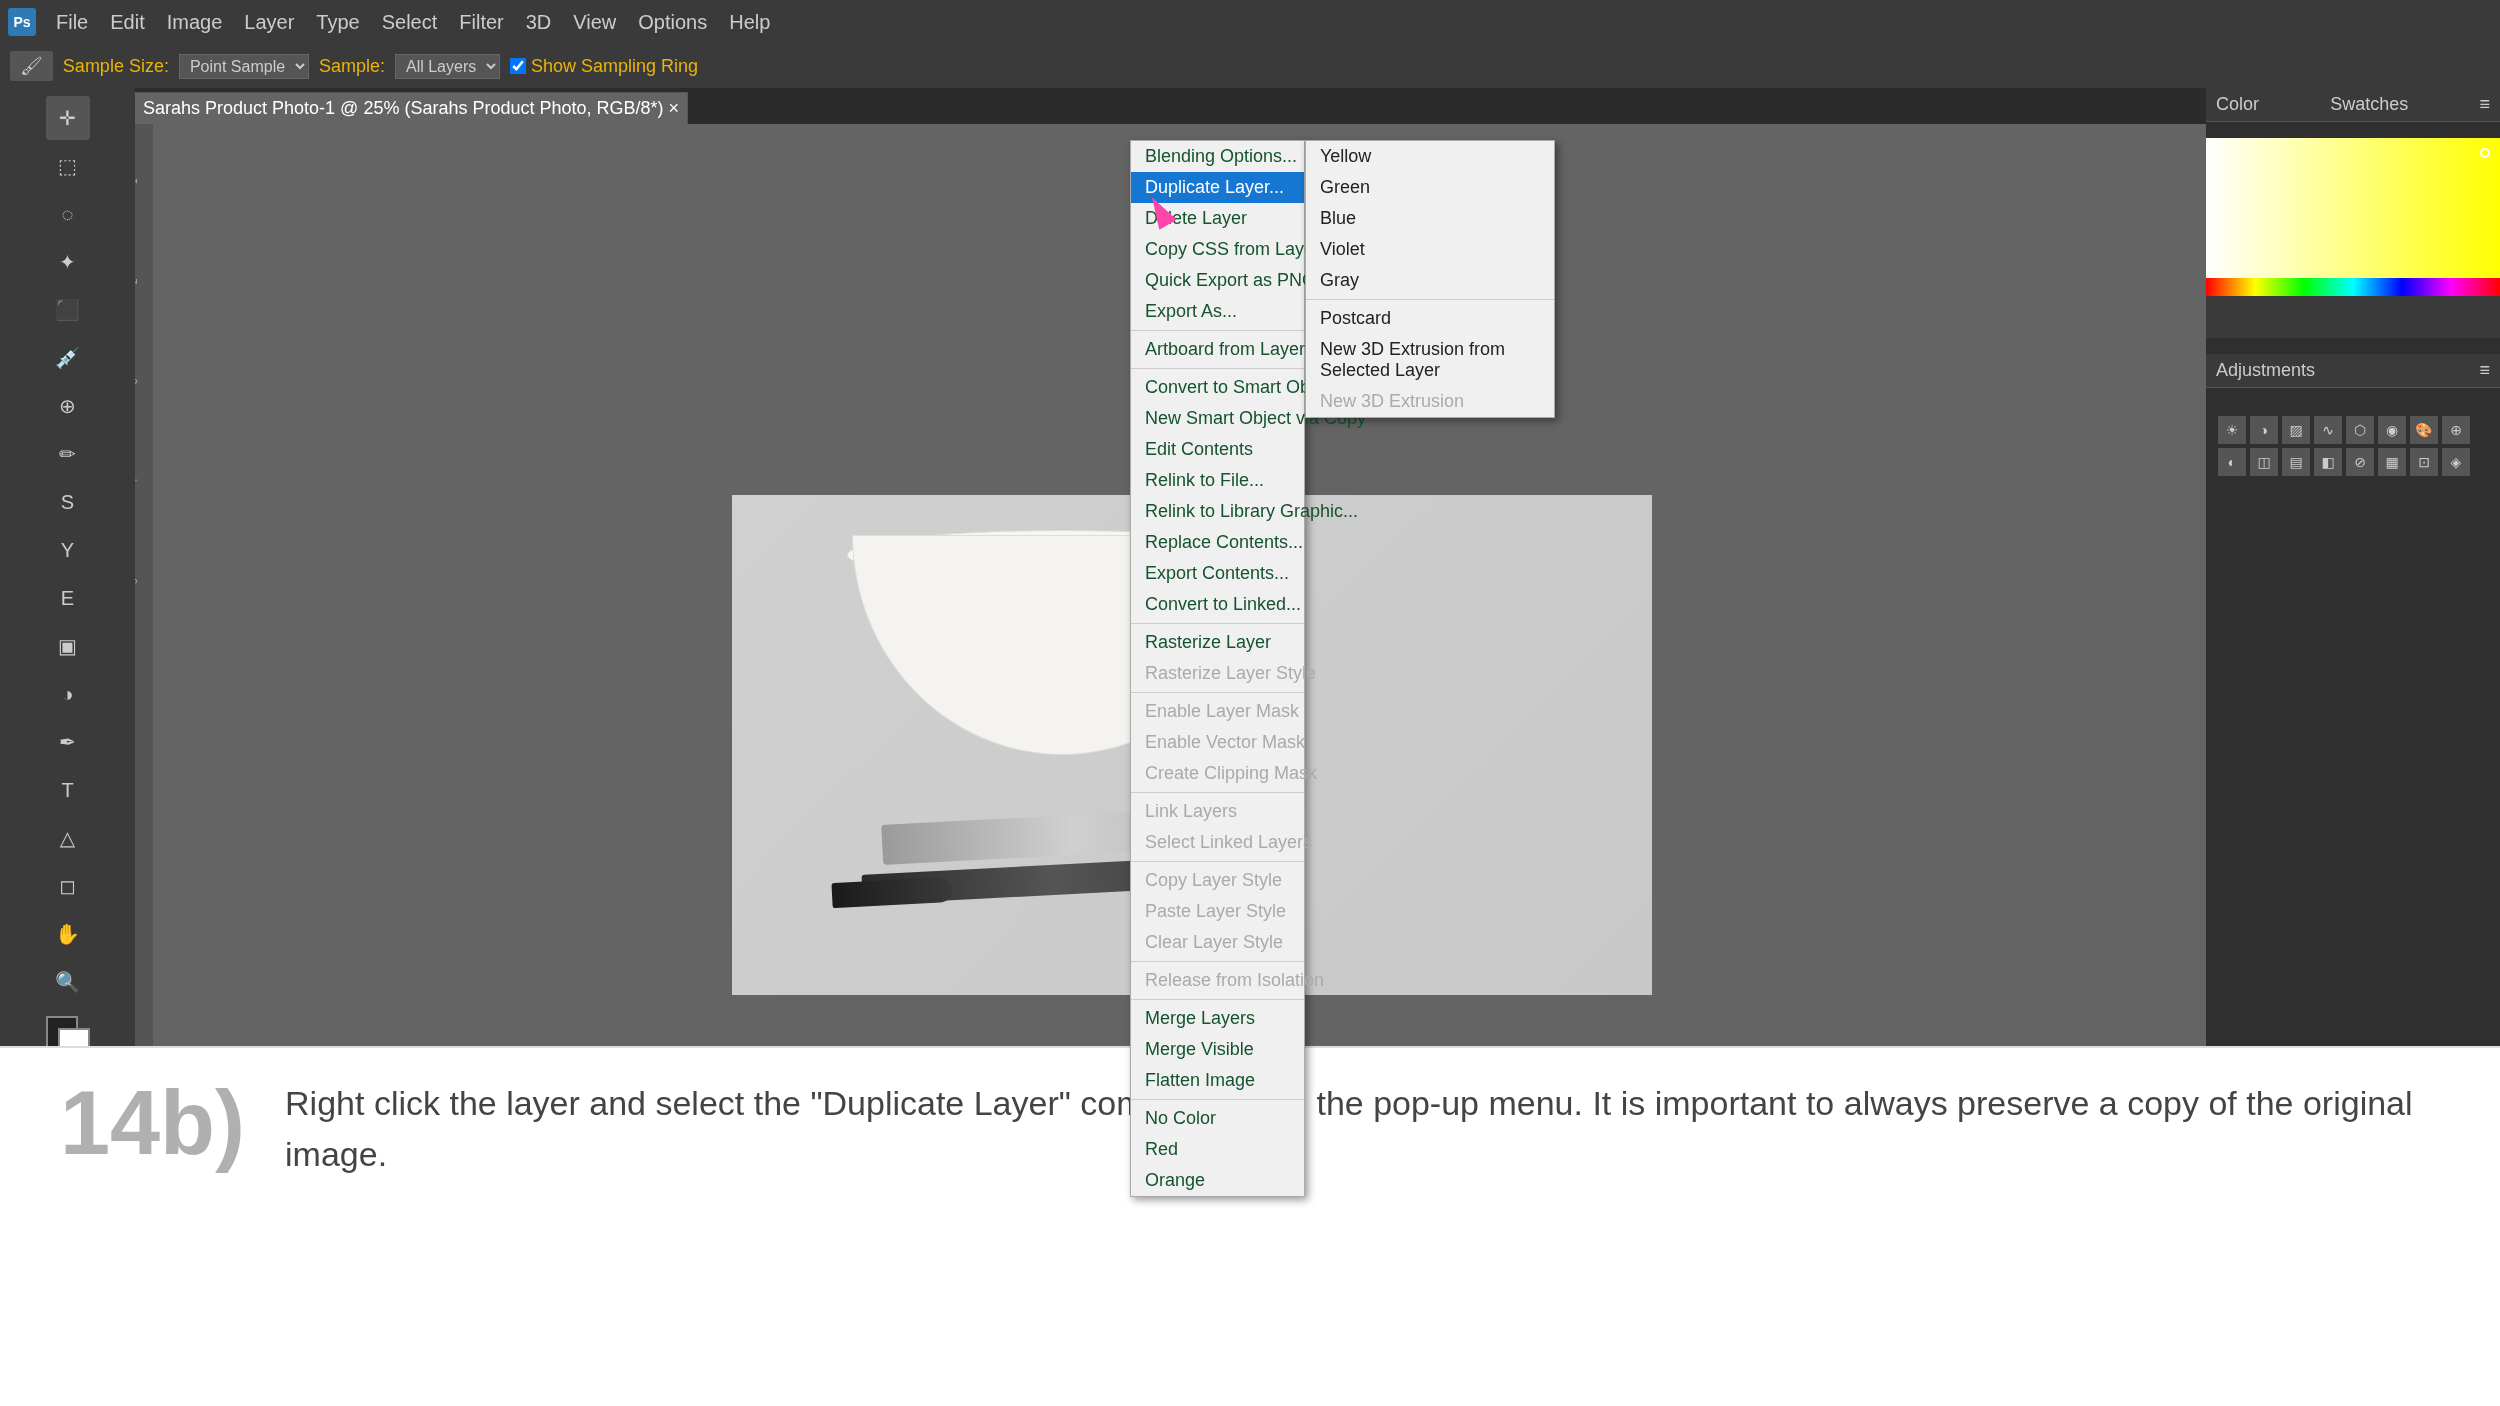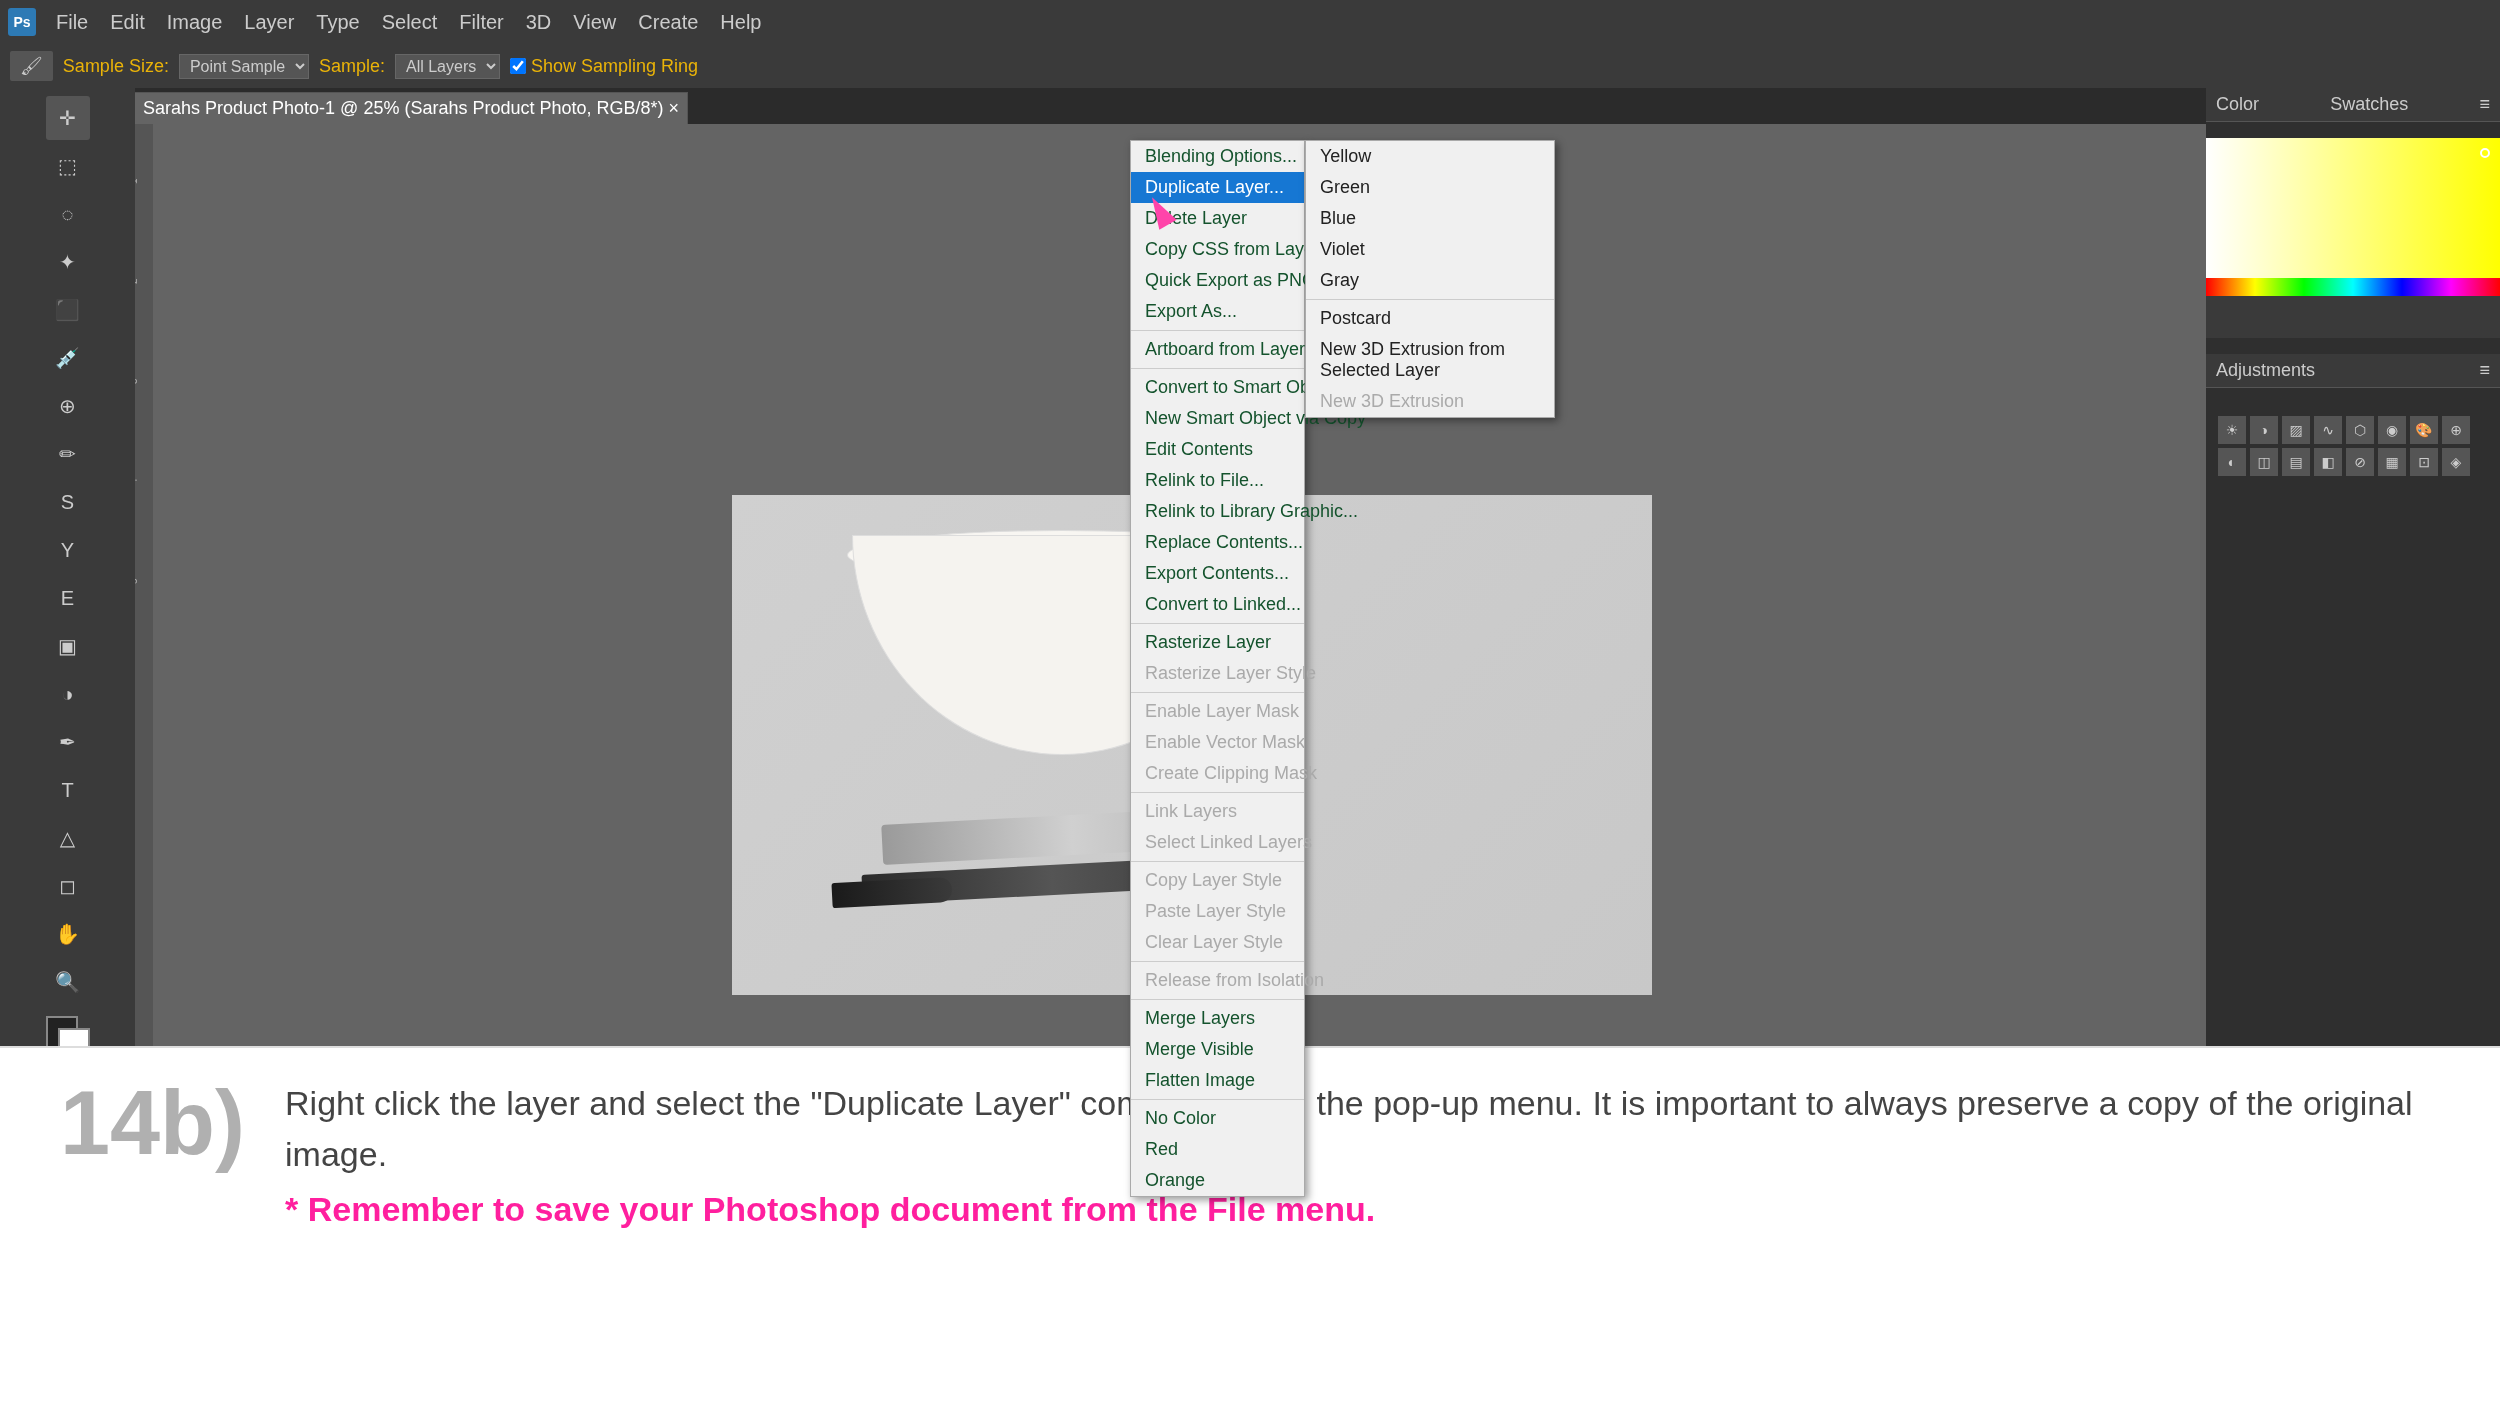--- a/index.html
+++ b/index.html
@@ -273,21 +273,21 @@
   <div class="menu-items">
     <span class="menu-item">File</span>
     <span class="menu-item">Edit</span>
     <span class="menu-item">Image</span>
     <span class="menu-item">Layer</span>
     <span class="menu-item">Type</span>
     <span class="menu-item">Select</span>
     <span class="menu-item">Filter</span>
     <span class="menu-item">3D</span>
     <span class="menu-item">View</span>
-    <span class="menu-item">Create</span>
+    <span class="menu-item">Options</span>
     <span class="menu-item">Help</span>
   </div>
 </div>
 
 <div id="optionsbar">
   <button class="opt-btn">🖌</button>
   <span class="opt-label">Sample Size:</span>
   <select class="opt-select">
     <option>Point Sample</option>
   </select>
@@ -520,15 +520,14 @@
 </div>
 
 <div id="timeline">
   <span>Timeline</span>
 </div>
 
 <div id="instruction-area">
   <div class="step-number">14b)</div>
   <div class="instruction-text">
     <div class="instruction-main">Right click the layer and select the "Duplicate Layer" command from the pop-up menu. It is important to always preserve a copy of the original image.</div>
-    <div class="instruction-note">* Remember to save your Photoshop document from the File menu.</div>
   </div>
 </div>
 
 </body></html>

